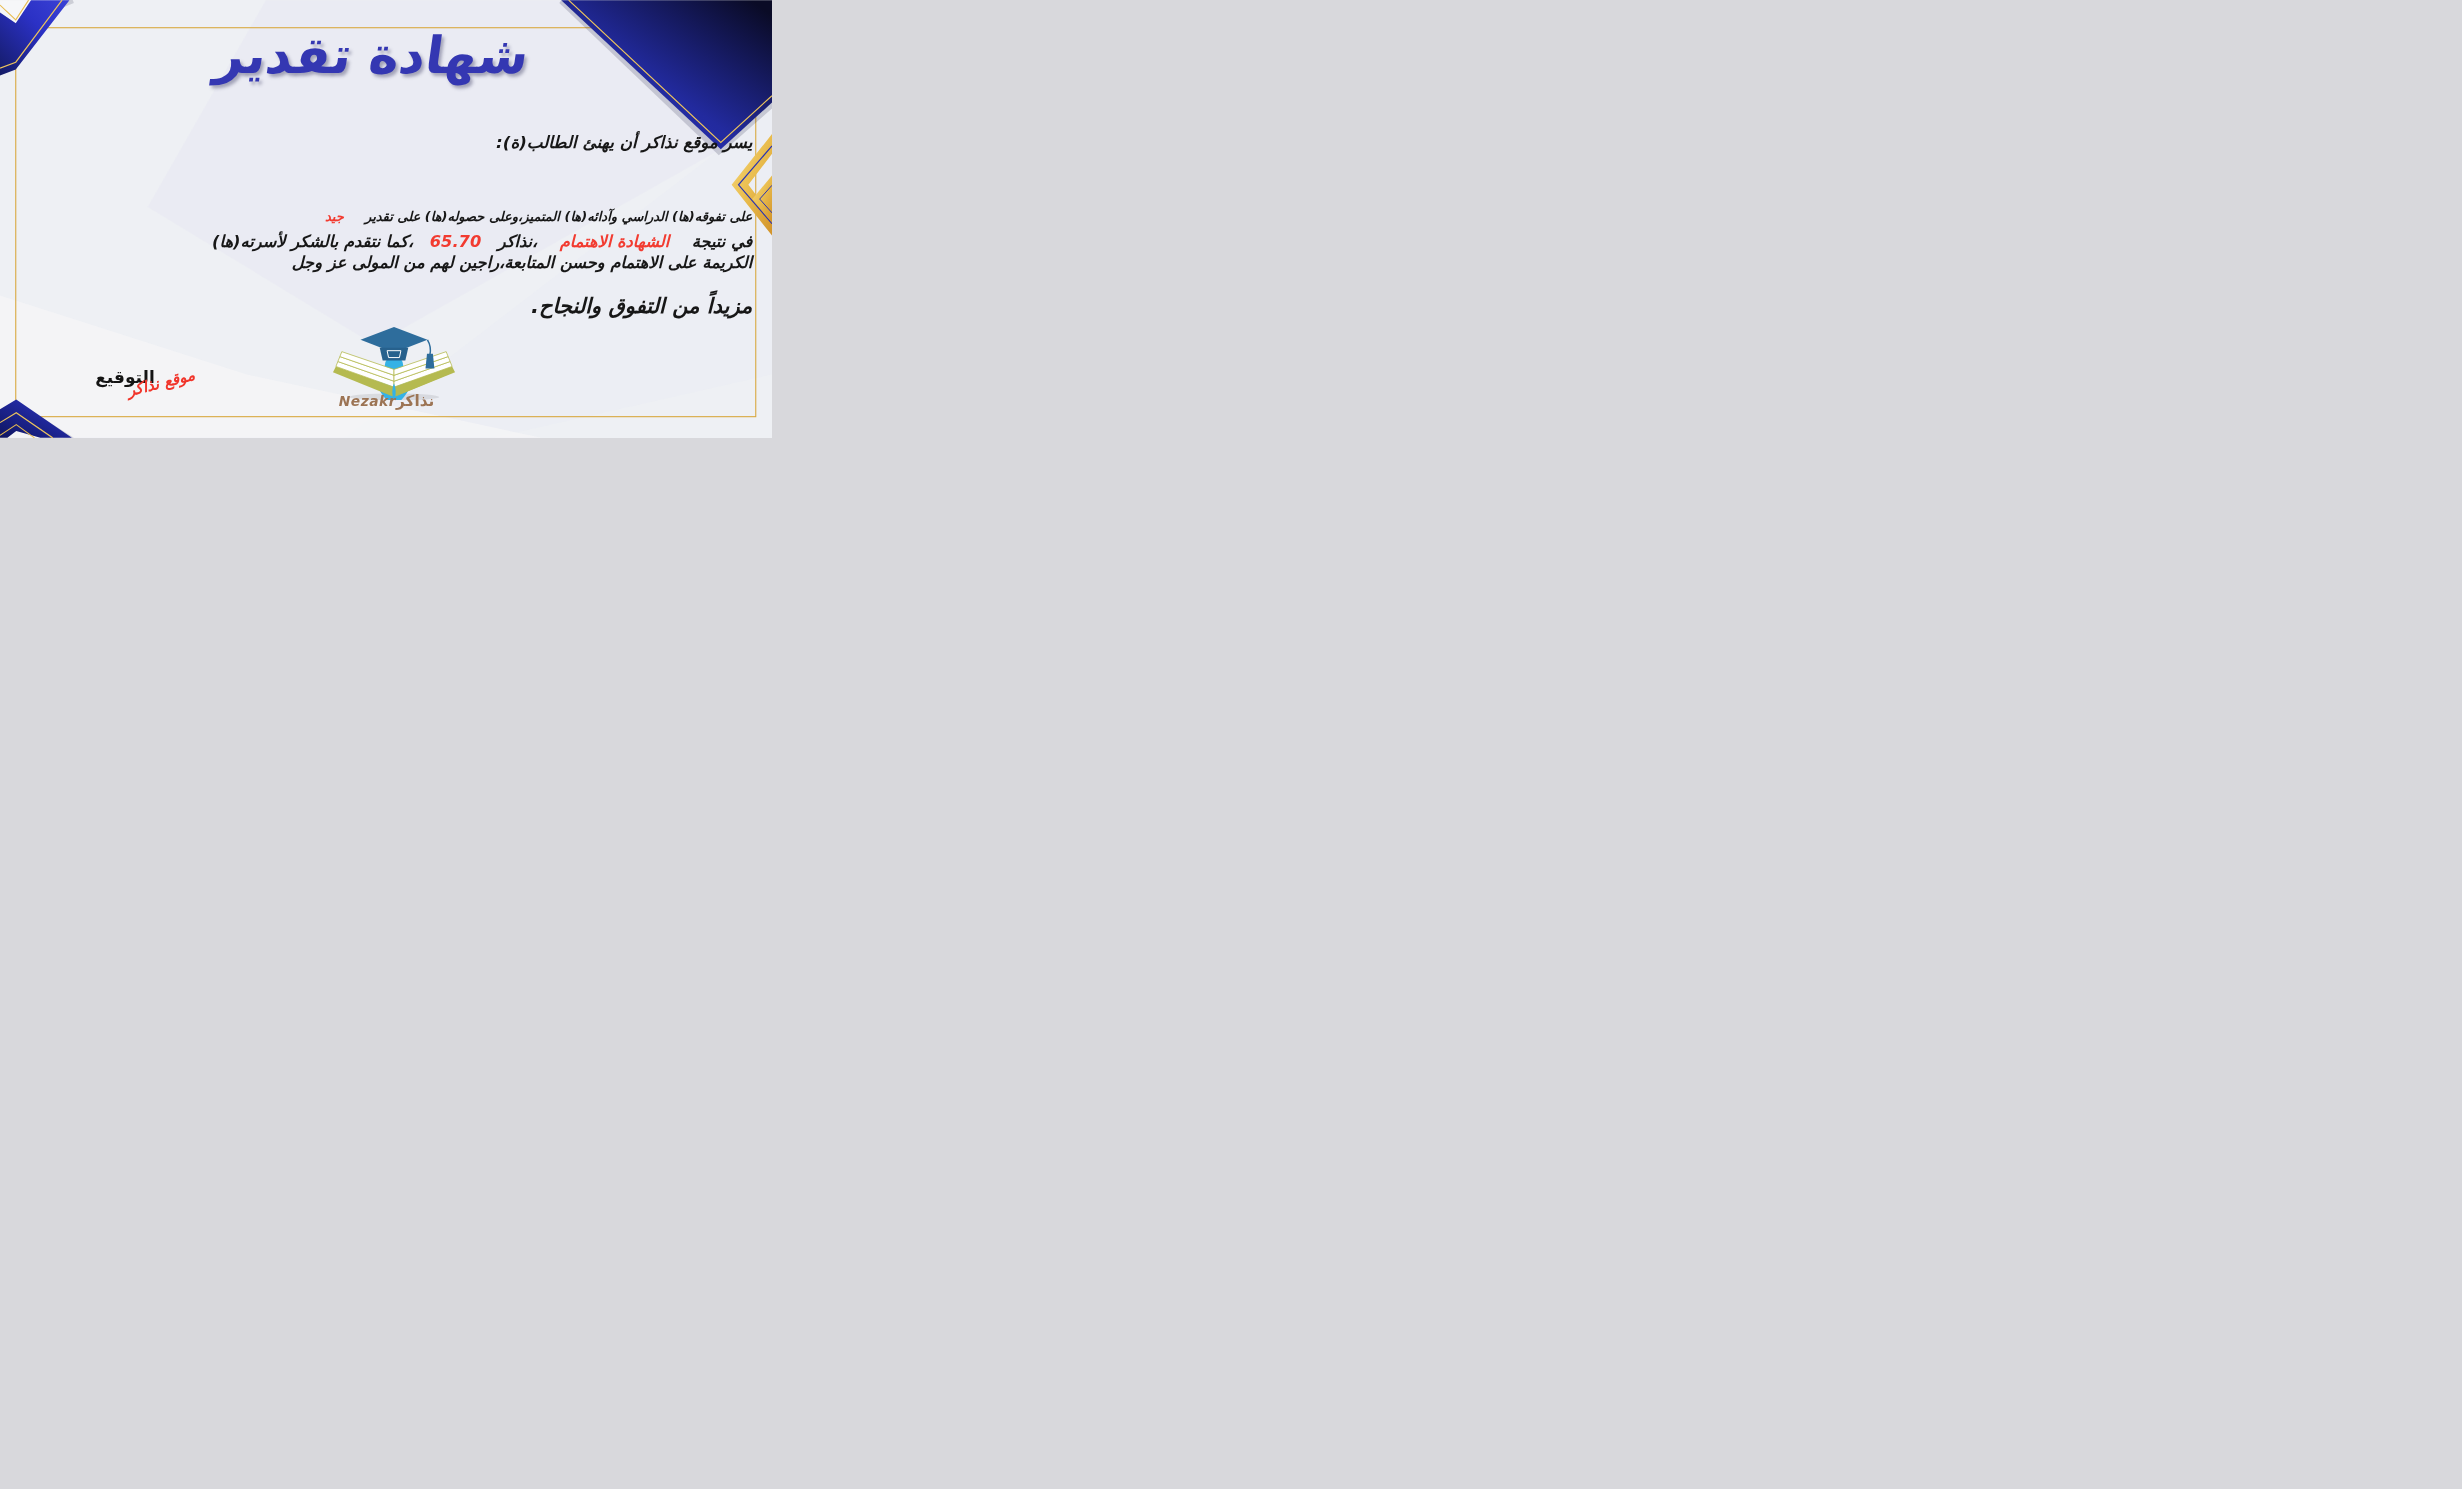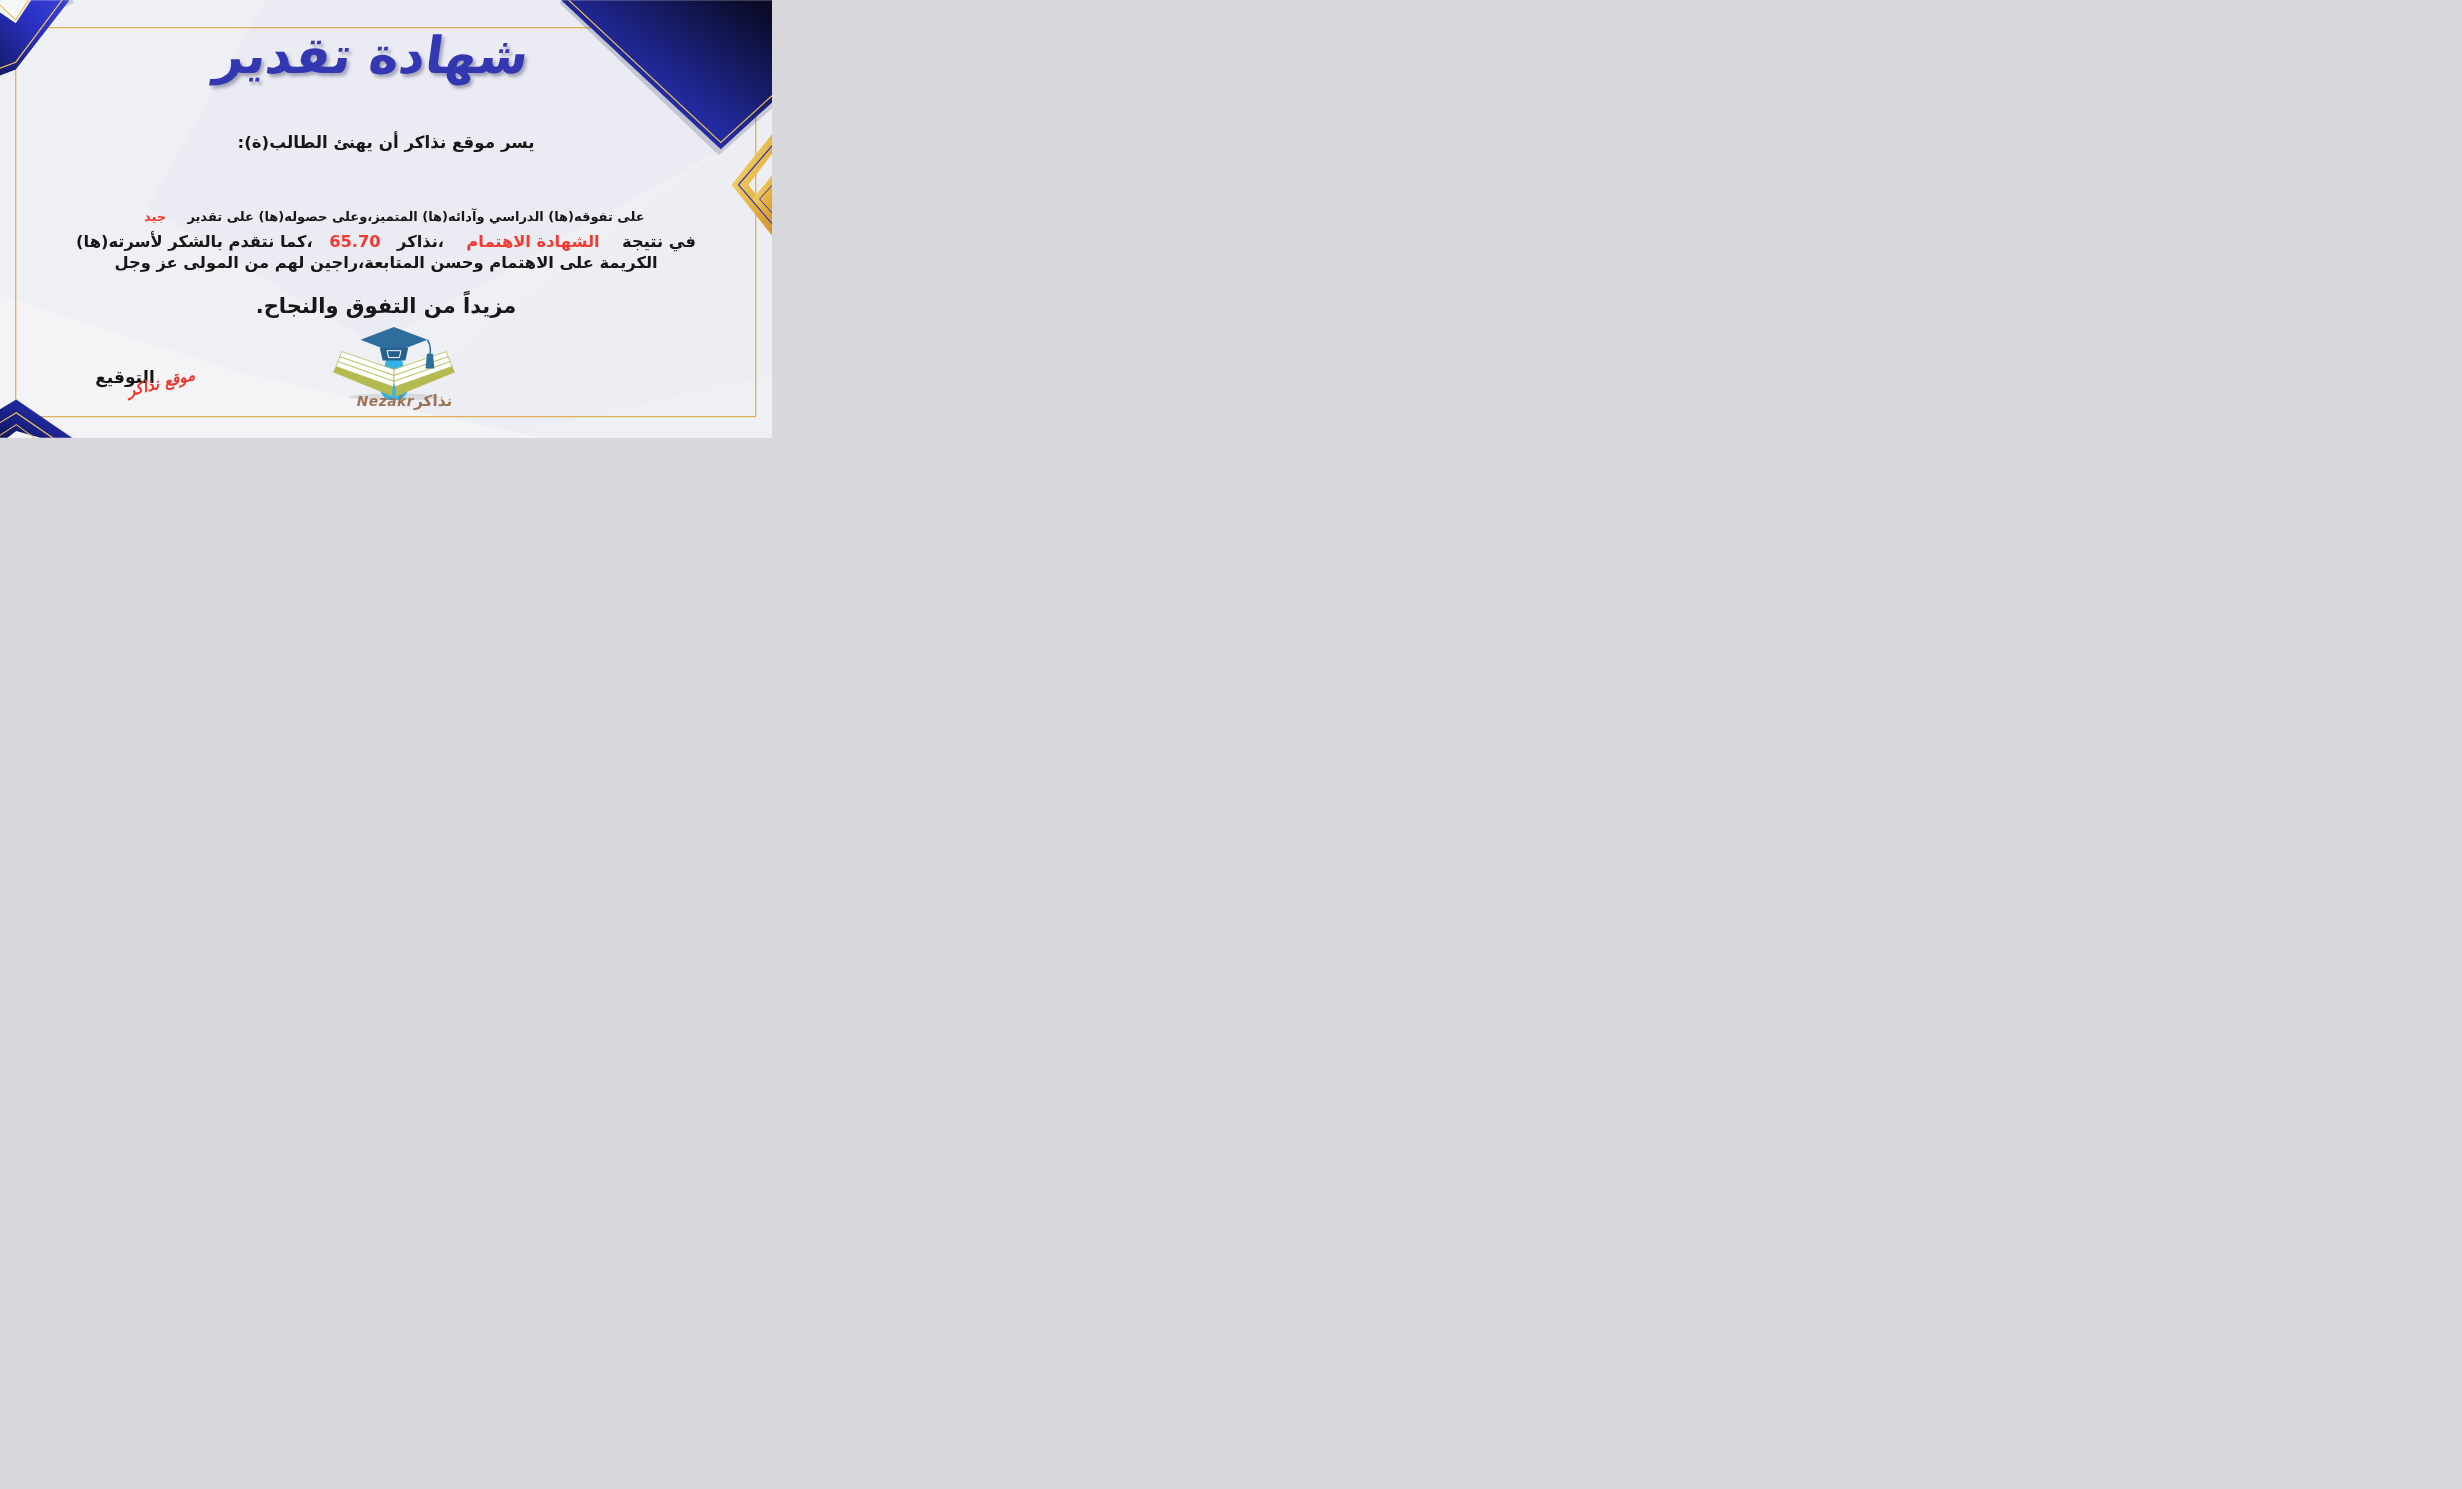--- a/index.html
+++ b/index.html
@@ -10,22 +10,22 @@
   .deco{position:absolute;inset:0;width:772px;height:438px;display:block;}
   
   .cert-title{
     position:absolute;top:25.6px;left:0;width:744px;text-align:center;direction:rtl;
     font-size:51px;font-weight:bold;color:#3437b2;letter-spacing:1px;
     transform:skewX(-8deg);
     text-shadow:3px 3.4px 3.4px rgba(55,55,95,.40);
     white-space:nowrap;
   }
   .line{
-    position:absolute;left:19.7px;right:19.7px;text-align:center;direction:rtl;
-    font-weight:bold;color:#171717;white-space:nowrap;
+    position:absolute;left:19.7px;right:19.7px;direction:rtl;
+    font-weight:bold;color:#171717;white-space:nowrap;font-style:italic;
   }
   .l-intro  {top:132px;font-size:16.7px;}
   .l-name   {top:164px;font-size:21px;color:#f43326;}
   .l-grade  {top:209px;font-size:13px;}
   .l-result {top:232px;font-size:16.3px;}
   .l-family {top:253px;font-size:16.3px;}
   .l-wish   {top:294px;font-size:21px;}
   .red{color:#f23b30;}
   .gapped{margin:0 16.7px;}
   .gap-sm{margin:0 10.8px;}
@@ -33,21 +33,21 @@
     position:absolute;left:83px;top:343px;width:84px;text-align:center;
     font-size:17px;font-weight:bold;color:#141414;direction:rtl;margin-top:24px;
   }
   .sig-script{
     position:absolute;left:112px;top:374px;width:98px;text-align:center;
     font-size:15.3px;font-weight:bold;font-style:italic;color:#f1352b;direction:rtl;
     transform:rotate(-14deg);
   }
   .logo-art{position:absolute;left:330px;top:325px;width:128px;height:75px;}
   .logo-wordmark{
-    position:absolute;left:328px;top:392px;width:153px;text-align:center;
+    position:absolute;left:310px;top:392px;width:153px;text-align:center;
     white-space:nowrap;color:#9c7454;font-weight:bold;direction:ltr;
   }
   .logo-latin{font-size:13.8px;font-style:italic;letter-spacing:0.5px;}
   .logo-arabic{font-size:15.3px;}
 </style>
 </head>
 <body>
 
 <div class="stage">
 

